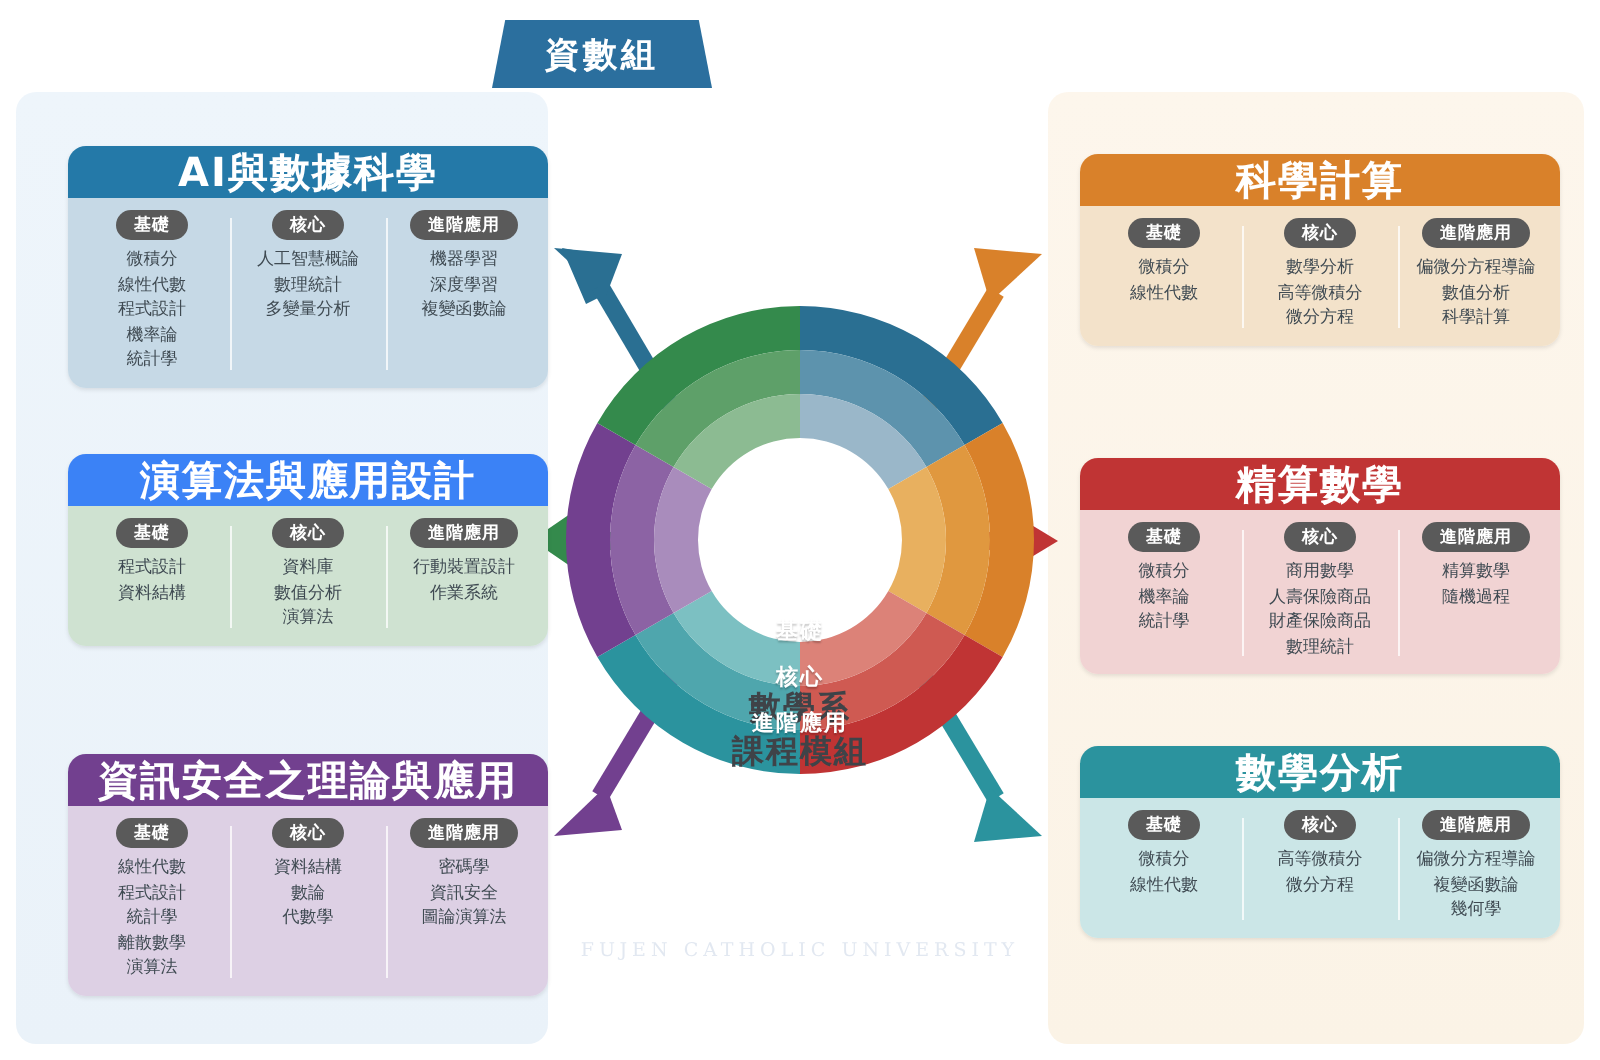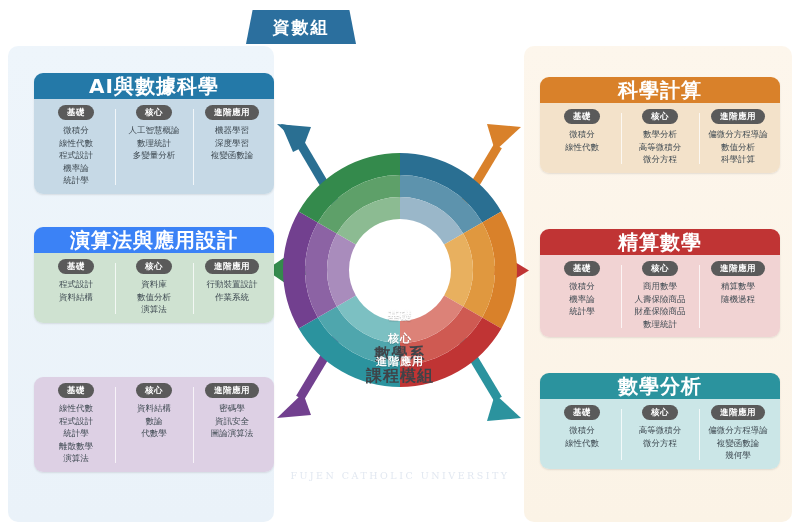--- a/index.html
+++ b/index.html
@@ -178,20 +178,21 @@
       </div>
       <div class="col">
         <div class="pill">進階應用</div>
         <div class="item">行動裝置設計</div>
         <div class="item">作業系統</div>
       </div>
     </div>
   </div>
 
   <div class="card" id="card-sec">
+    <div class="card-head">資訊安全之理論與應用</div>
     <div class="card-body">
       <div class="col">
         <div class="pill">基礎</div>
         <div class="item">線性代數</div>
         <div class="item">程式設計</div>
         <div class="item">統計學</div>
         <div class="item">離散數學</div>
         <div class="item">演算法</div>
       </div>
       <div class="col">

